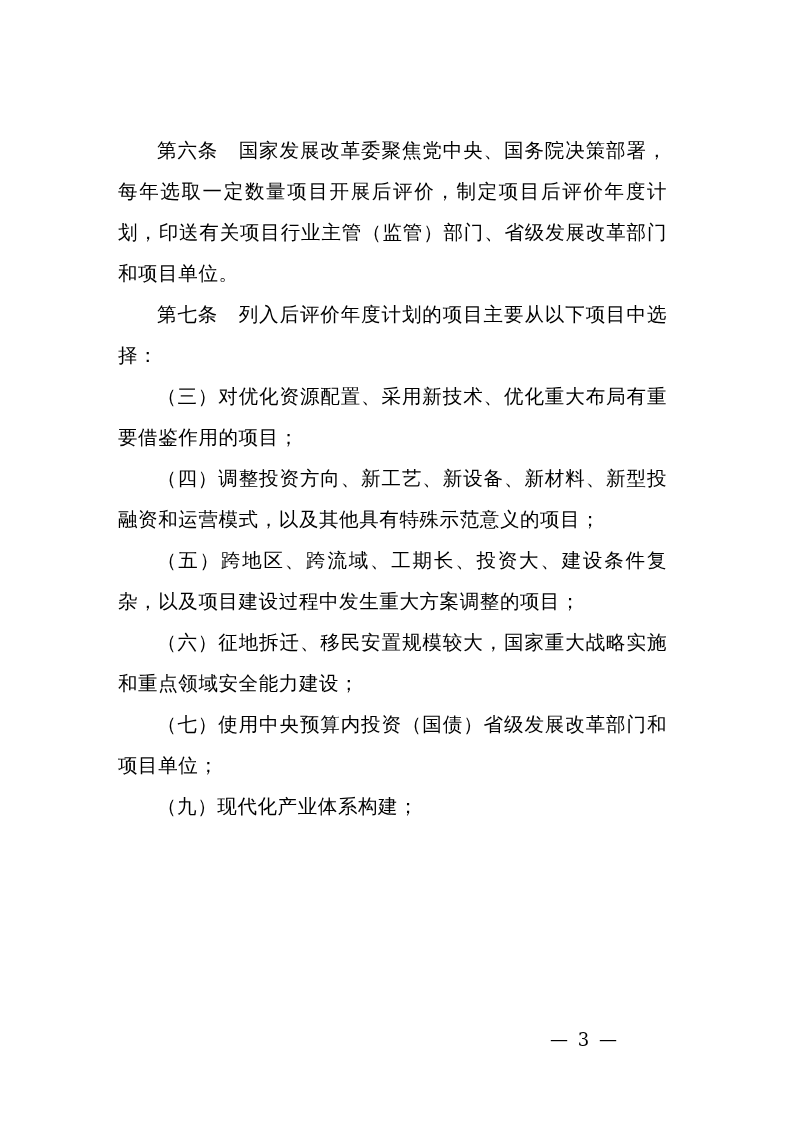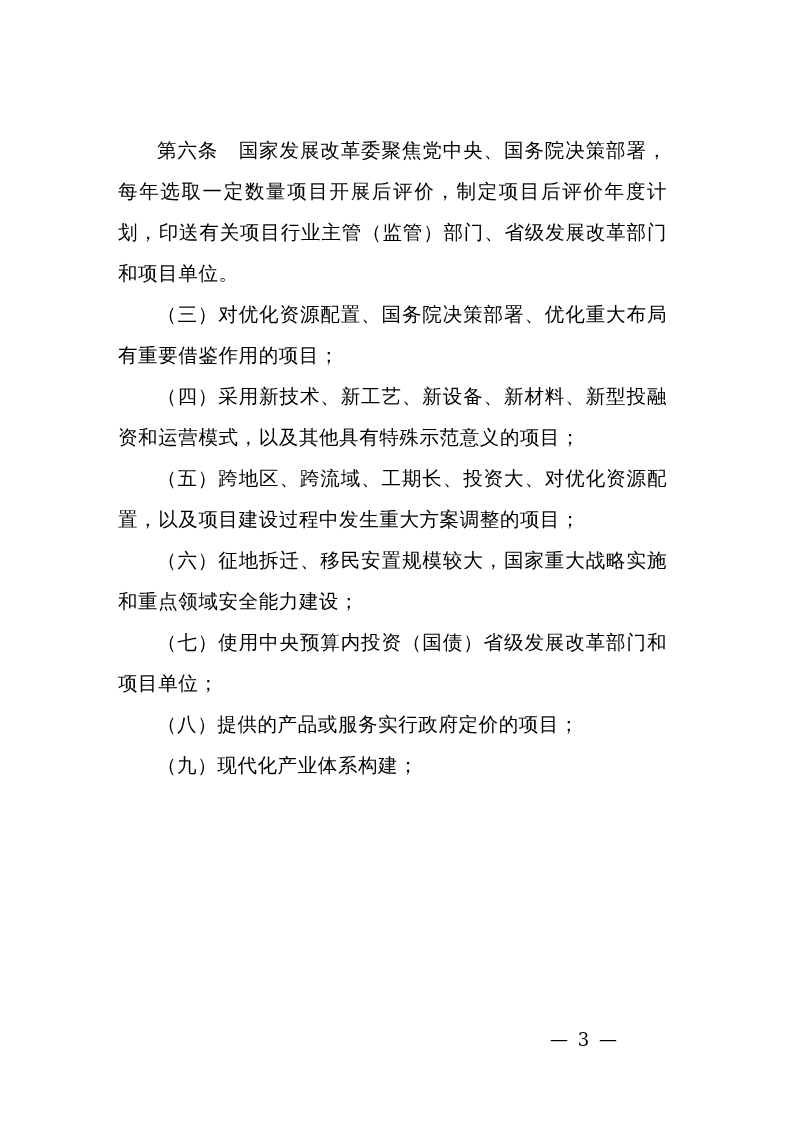--- a/index.html
+++ b/index.html
@@ -43,22 +43,22 @@
     letter-spacing: 2px;
     font-family: "DejaVu Serif", "Liberation Serif", serif;
   }
 </style>
 </head>
 <body>
 
 <div class="page">
   <div class="doc-body">
     <p class="para">第六条　国家发展改革委聚焦党中央、国务院决策部署，每年选取一定数量项目开展后评价，制定项目后评价年度计划，印送有关项目行业主管（监管）部门、省级发展改革部门和项目单位。</p>
-    <p class="para">（三）对优化资源配置、国务院决策部署、优化重大布局有重要借鉴作用的项目；</p>
-    <p class="para">（四）采用新技术、新工艺、新设备、新材料、新型投融资和运营模式，以及其他具有特殊示范意义的项目；</p>
-    <p class="para">（五）跨地区、跨流域、工期长、投资大、对优化资源配置，以及项目建设过程中发生重大方案调整的项目；</p>
+    <p class="para">第七条　列入后评价年度计划的项目主要从以下项目中选择：</p>
+    <p class="para">（三）对优化资源配置、采用新技术、优化重大布局有重要借鉴作用的项目；</p>
+    <p class="para">（四）调整投资方向、新工艺、新设备、新材料、新型投融资和运营模式，以及其他具有特殊示范意义的项目；</p>
+    <p class="para">（五）跨地区、跨流域、工期长、投资大、建设条件复杂，以及项目建设过程中发生重大方案调整的项目；</p>
     <p class="para">（六）征地拆迁、移民安置规模较大，国家重大战略实施和重点领域安全能力建设；</p>
     <p class="para">（七）使用中央预算内投资（国债）省级发展改革部门和项目单位；</p>
-    <p class="para">（八）提供的产品或服务实行政府定价的项目；</p>
     <p class="para">（九）现代化产业体系构建；</p>
   </div>
   <div class="page-number">— 3 —</div>
 </div>
 
 </body></html>

